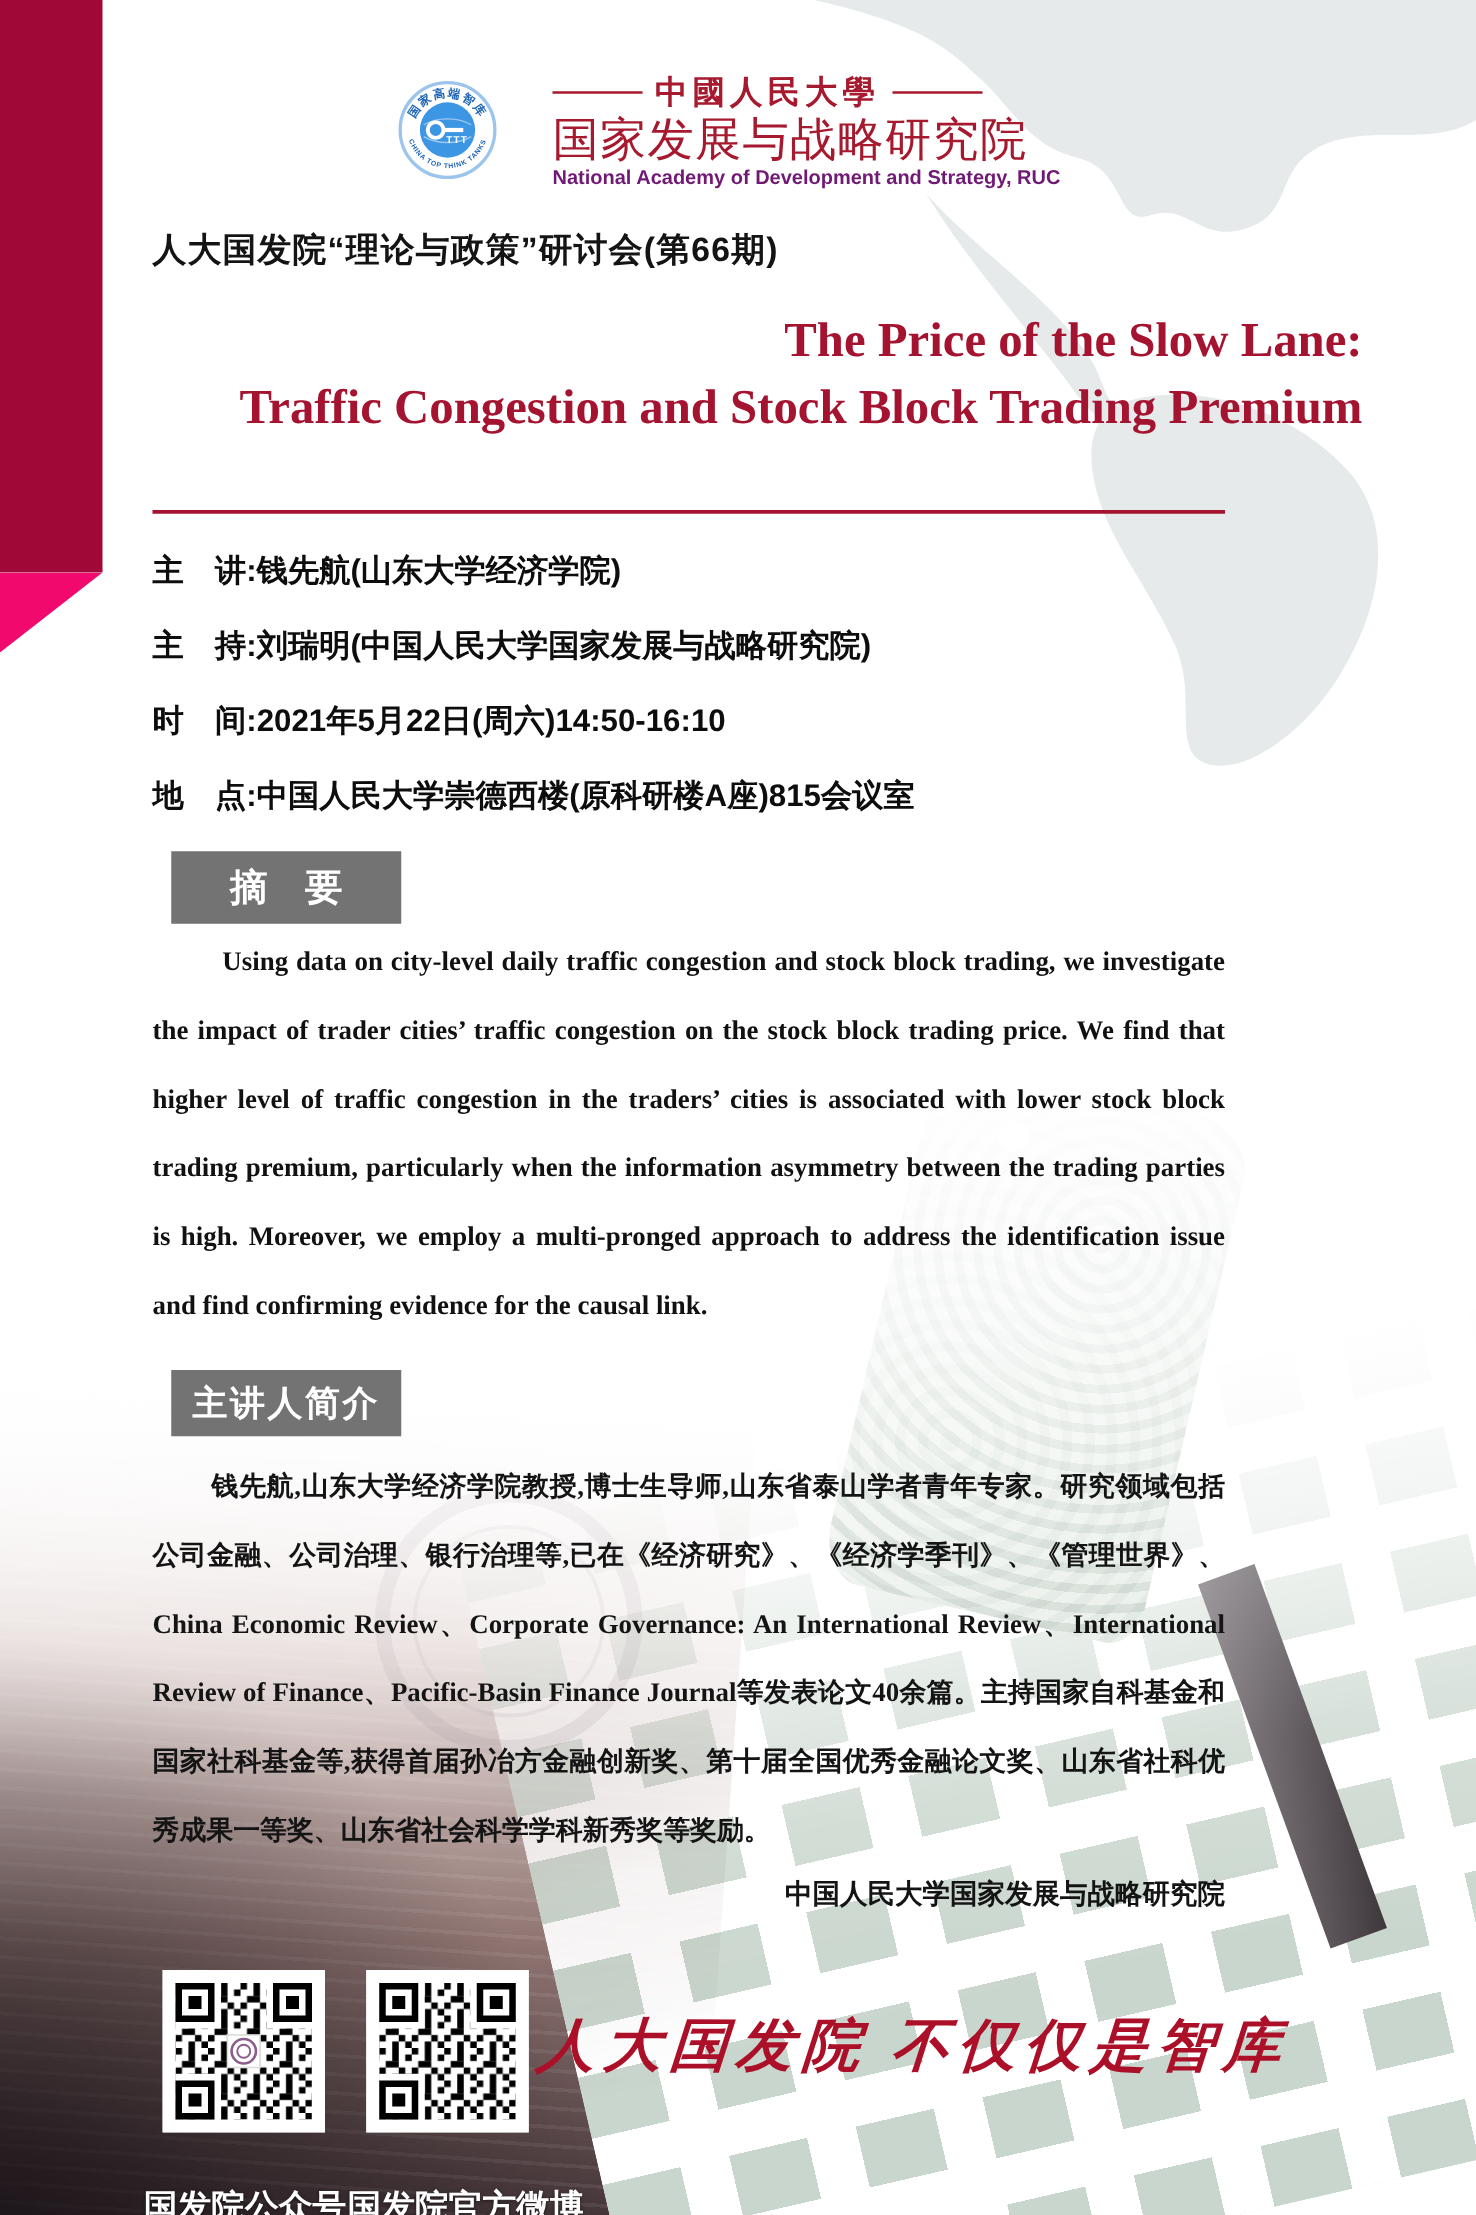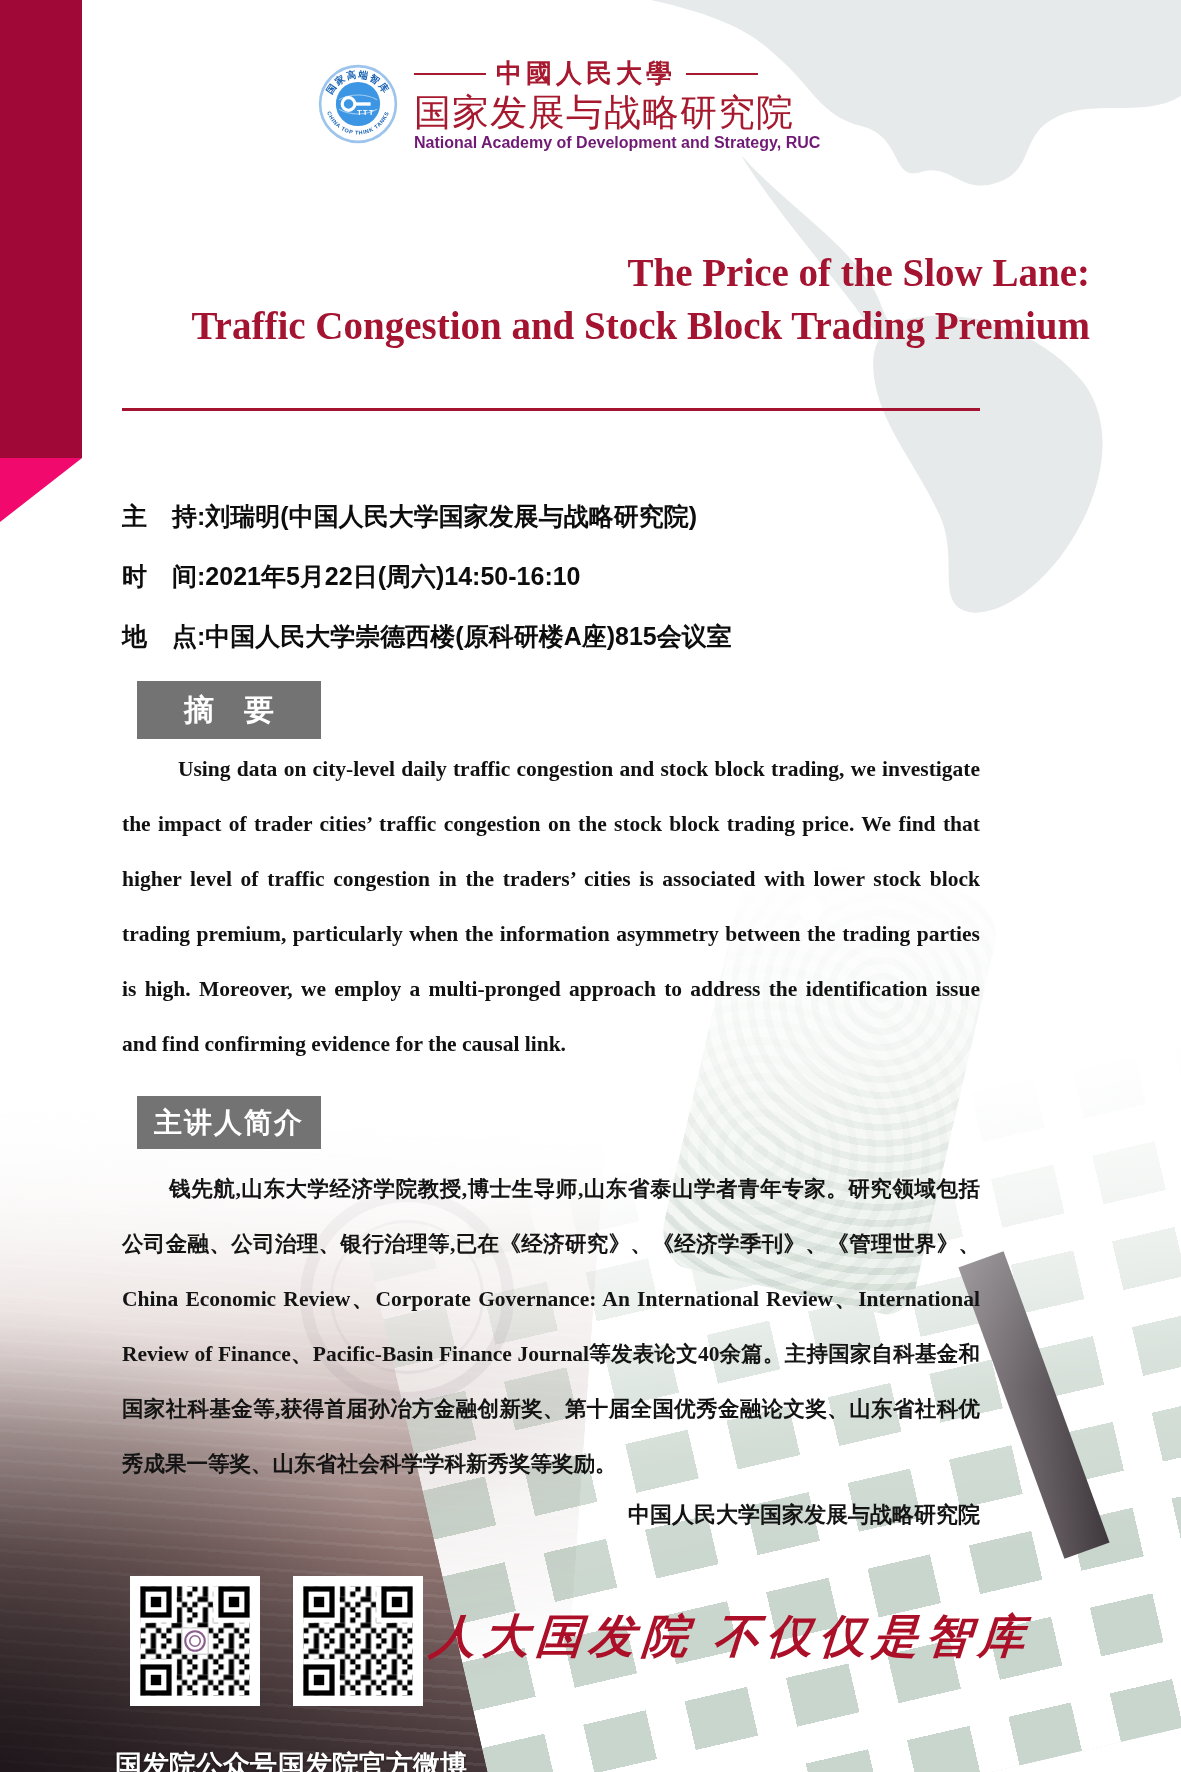--- a/index.html
+++ b/index.html
@@ -56,21 +56,21 @@
   }
   
   .ribbon-band{position:absolute;left:0;top:0;width:82px;height:458px;background:#A00838;z-index:2;}
   .ribbon-fold{
     position:absolute;left:0;top:458px;width:82px;height:64px;background:#F2096E;z-index:2;
     clip-path:polygon(0 0,100% 0,0 100%);
     filter:drop-shadow(4px 4px 4px rgba(0,0,0,.45));
   }
   
   .brand{position:absolute;left:318px;top:56px;display:flex;align-items:center;gap:16px;z-index:5;}
-  .brand-text{width:344px;}
+  .brand-text{width:344px;margin-left:28px;}
   .uni-row{display:flex;align-items:center;gap:10px;}
   .uni-dash{flex:1;height:2px;background:#A6192E;}
   .uni-name{
     font-family:"Liberation Serif",serif;font-weight:700;color:#A6192E;
     font-size:26px;letter-spacing:4px;white-space:nowrap;
   }
   .academy-cn{
     font-family:"Liberation Serif",serif;font-weight:400;color:#A6192E;
     font-size:37px;letter-spacing:1px;line-height:44px;white-space:nowrap;
   }
@@ -185,27 +185,29 @@
       <div class="uni-row">
         <span class="uni-dash"></span>
         <span class="uni-name">中國人民大學</span>
         <span class="uni-dash"></span>
       </div>
       <div class="academy-cn">国家发展与战略研究院</div>
       <div class="academy-en">National Academy of Development and Strategy, RUC</div>
     </div>
   </header>
 
+  <div class="series">人大国发院“理论与政策”研讨会(第66期)</div>
 
   <h1 class="main-title">
     <span>The Price of the Slow Lane:</span><br>
     <span>Traffic Congestion and Stock Block Trading Premium</span>
   </h1>
   <div class="divider"></div>
 
+  <div class="info-row" style="top:440px;">主　讲:钱先航(山东大学经济学院)</div>
   <div class="info-row" style="top:500px;">主　持:刘瑞明(中国人民大学国家发展与战略研究院)</div>
   <div class="info-row" style="top:560px;">时　间:2021年5月22日(周六)14:50-16:10</div>
   <div class="info-row" style="top:620px;">地　点:中国人民大学崇德西楼(原科研楼A座)815会议室</div>
 
   <div class="banner banner-abstract">摘　要</div>
   <p class="para abstract-text">Using data on city-level daily traffic congestion and stock block trading, we investigate the impact of trader cities’ traffic congestion on the stock block trading price. We find that higher level of traffic congestion in the traders’ cities is associated with lower stock block trading premium, particularly when the information asymmetry between the trading parties is high. Moreover, we employ a multi-pronged approach to address the identification issue and find confirming evidence for the causal link.</p>
 
   <div class="banner banner-bio">主讲人简介</div>
   <p class="para bio-text">钱先航,山东大学经济学院教授,博士生导师,山东省泰山学者青年专家。研究领域包括公司金融、公司治理、银行治理等,已在《经济研究》、《经济学季刊》、《管理世界》、China Economic Review、Corporate Governance: An International Review、International Review of Finance、Pacific-Basin Finance Journal等发表论文40余篇。主持国家自科基金和国家社科基金等,获得首届孙冶方金融创新奖、第十届全国优秀金融论文奖、山东省社科优秀成果一等奖、山东省社会科学学科新秀奖等奖励。</p>
   <div class="attribution">中国人民大学国家发展与战略研究院</div>

